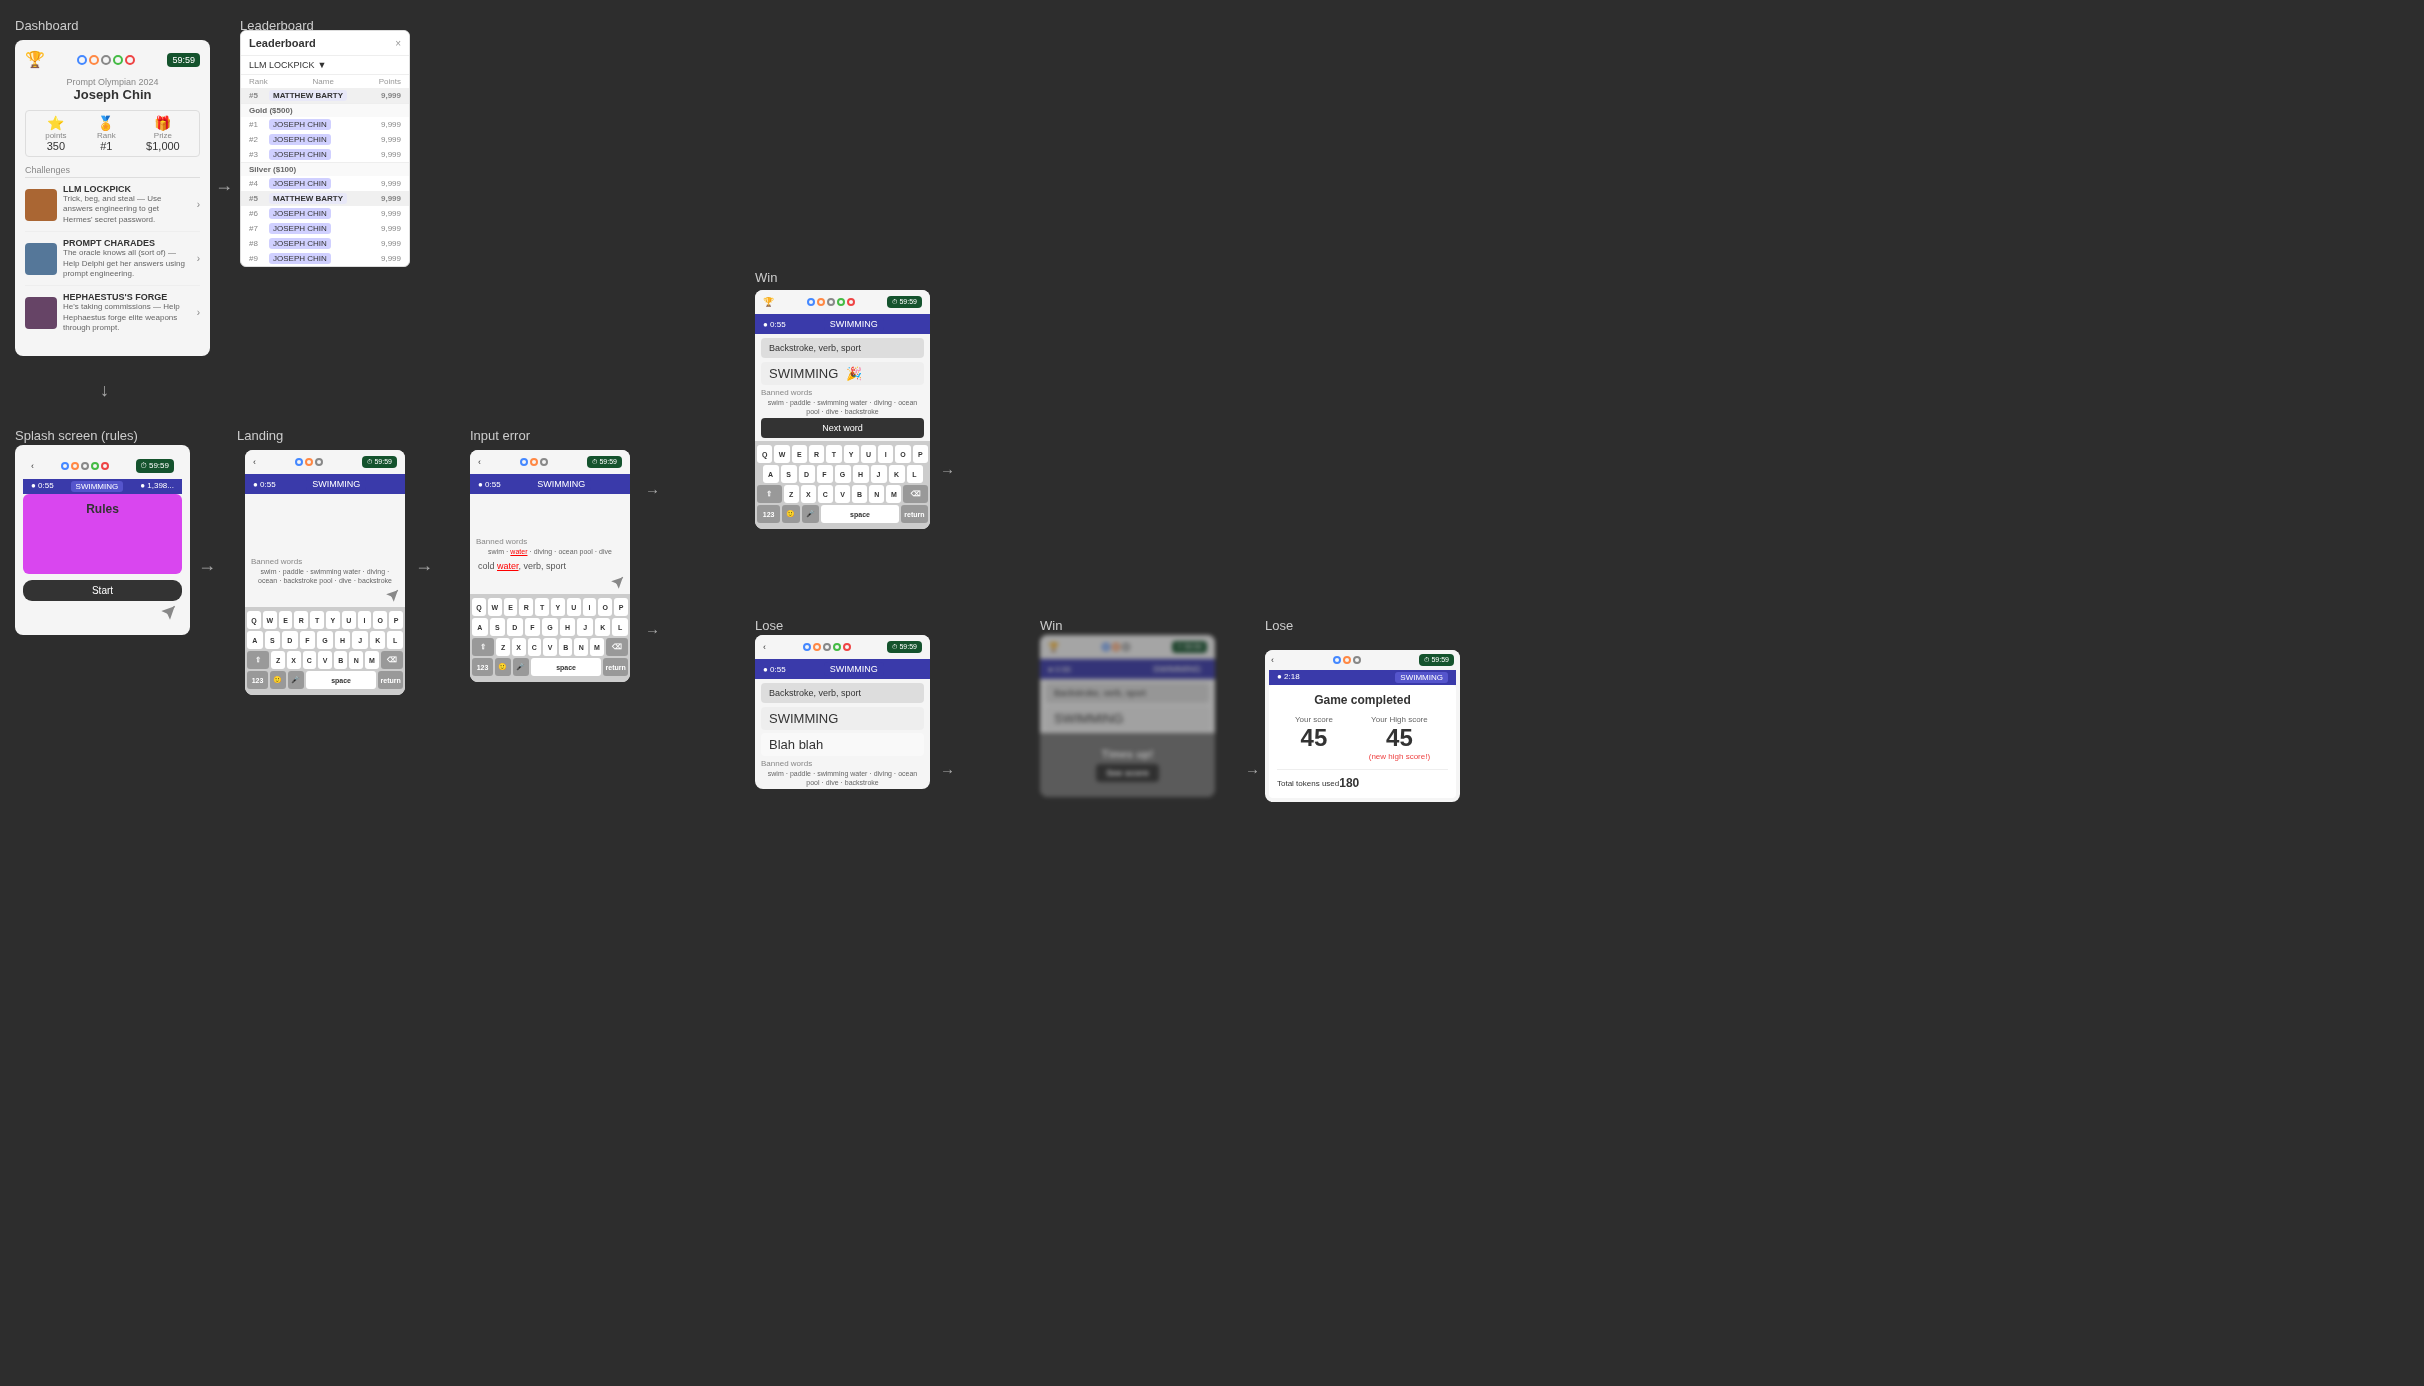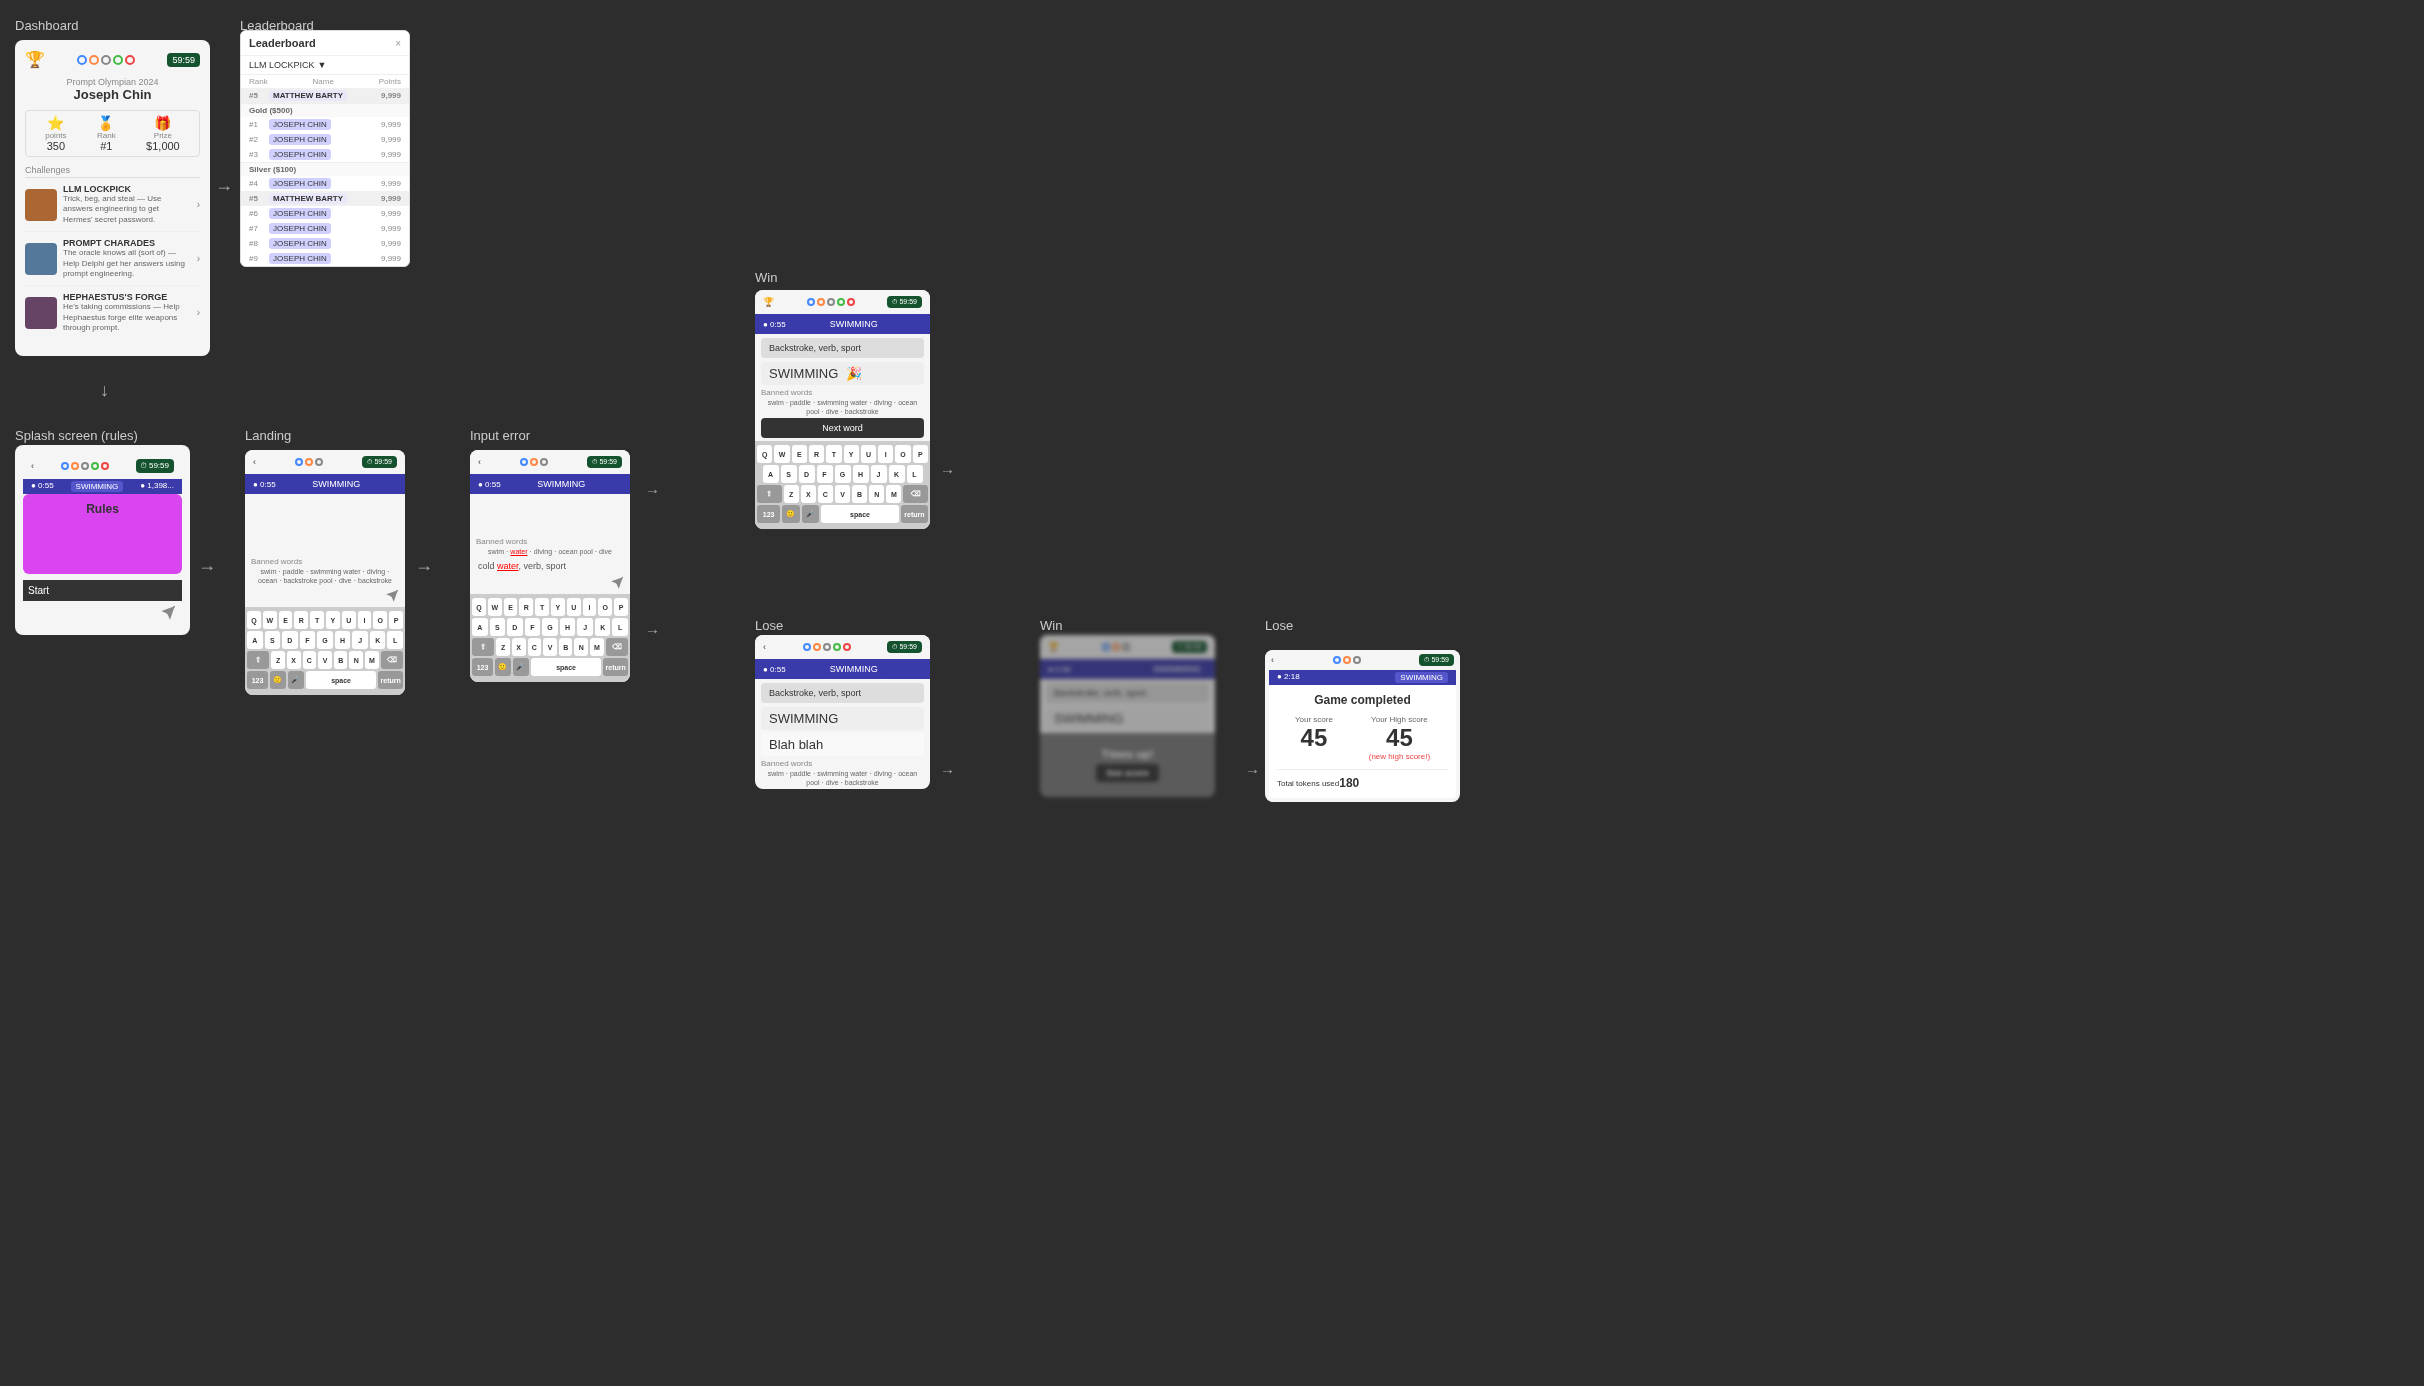--- a/index.html
+++ b/index.html
@@ -171,22 +171,22 @@
       padding: 8px;
       margin-top: 0;
       margin-bottom: 6px;
       min-height: 80px;
       text-align: center;
     }
     .rules-title { font-weight: bold; font-size: 12px; margin-bottom: 4px; }
     .start-btn {
       background: #333;
       color: #fff;
-      border-radius: 0;
-      text-align: left;
+      border-radius: 9px;
+      text-align: center;
       padding: 5px;
       font-size: 10px;
       margin-top: 6px;
     }
 
     
     .phone-card {
       background: #f5f5f5;
       border-radius: 8px;
       overflow: hidden;
@@ -402,21 +402,21 @@
       left: 470px;
       width: 160px;
     }
   </style>
 </head>
 <body>
 
 <span class="flow-label" style="top:18px; left:15px;">Dashboard</span>
 <span class="flow-label" style="top:18px; left:240px;">Leaderboard</span>
 <span class="flow-label" style="top:428px; left:15px;">Splash screen (rules)</span>
-<span class="flow-label" style="top:428px; left:245px;">Landing</span>
+<span class="flow-label" style="top:428px; left:237px;">Landing</span>
 <span class="flow-label" style="top:428px; left:470px;">Input error</span>
 <span class="flow-label" style="top:270px; left:755px;">Win</span>
 <span class="flow-label" style="top:618px; left:755px;">Lose</span>
 <span class="flow-label" style="top:618px; left:1040px;">Win</span>
 <span class="flow-label" style="top:618px; left:1265px;">Lose</span>
 
 <div class="dashboard-card">
   <div class="dashboard-header">
     <span class="trophy-icon">🏆</span>
     <div class="olympic-rings">

